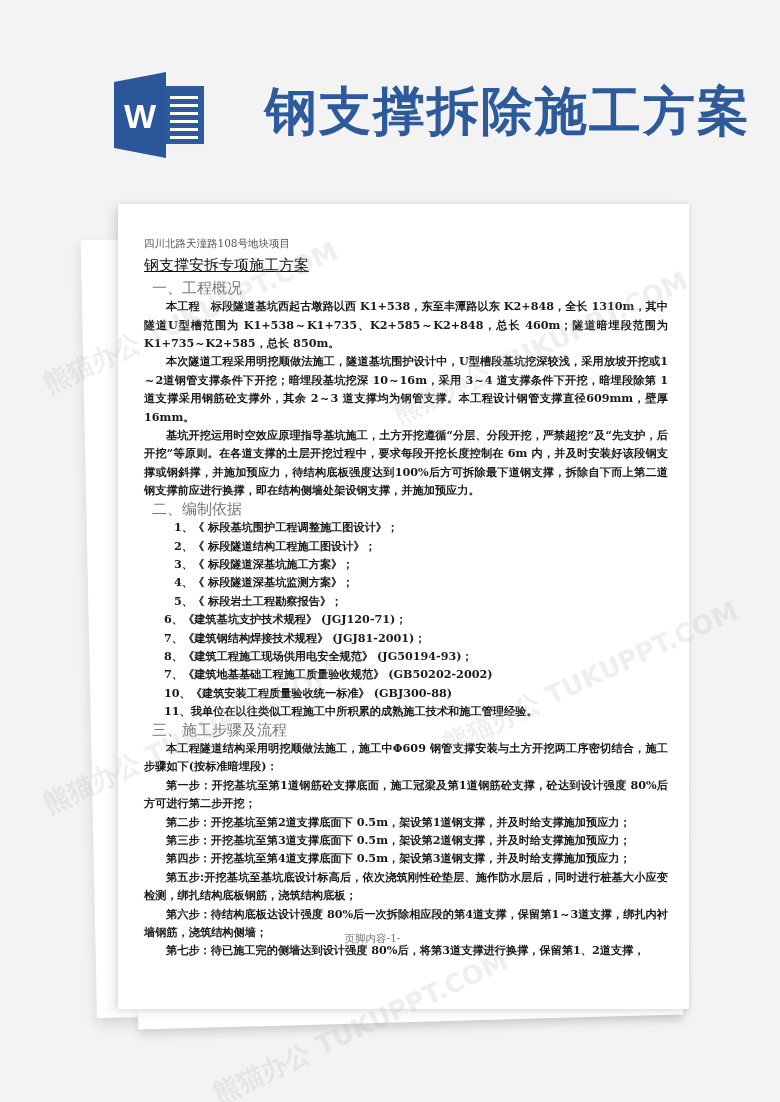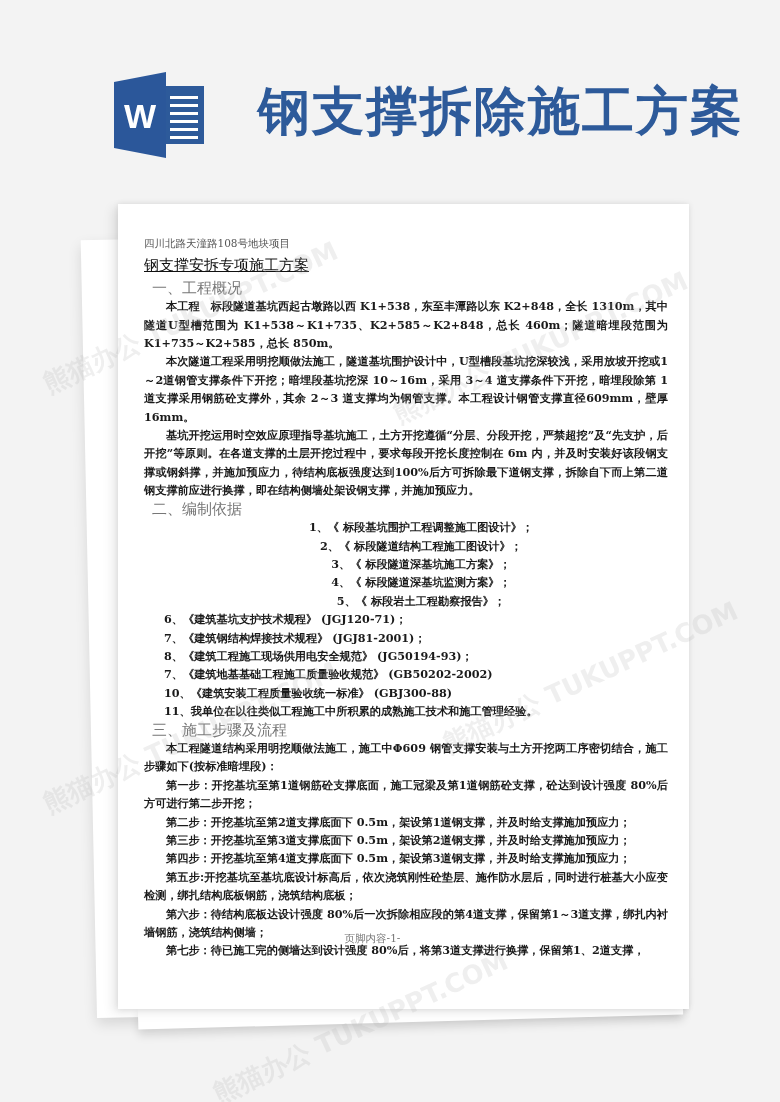--- a/index.html
+++ b/index.html
@@ -1,29 +1,29 @@
 <!DOCTYPE html>
 <html><head>
 <meta charset="utf-8">
 <style>
   html,body{margin:0;padding:0;}
   body{width:780px;height:1102px;background:#f3f3f3;position:relative;overflow:hidden;font-family:"DejaVu Serif","Liberation Serif",serif;}
   .banner{position:absolute;left:0;top:0;width:780px;height:200px;}
   .word-icon{position:absolute;left:108px;top:72px;width:100px;height:86px;}
-  .banner-title{position:absolute;left:258px;top:78px;font-family:"DejaVu Serif","Liberation Serif",serif;font-weight:bold;font-size:52px;letter-spacing:2px;color:#2d5a9a;line-height:66px;white-space:nowrap;}
+  .banner-title{position:absolute;left:265px;top:78px;font-family:"DejaVu Serif","Liberation Serif",serif;font-weight:bold;font-size:52px;letter-spacing:2px;color:#2d5a9a;line-height:66px;white-space:nowrap;}
   .page-back{position:absolute;left:97px;top:240px;width:585px;height:778px;background:#fff;box-shadow:0 6px 14px rgba(0,0,0,.12);transform:rotate(-1.2deg);transform-origin:left bottom;}
   .page-back2{position:absolute;left:138px;top:1000px;width:545px;height:22px;background:#fff;transform:rotate(-1.6deg);box-shadow:0 6px 10px rgba(0,0,0,.12);}
   .page{position:absolute;left:118px;top:204px;width:571px;height:805px;background:#fff;box-shadow:0 0 6px rgba(0,0,0,.10),-6px 4px 10px rgba(0,0,0,.08);}
   .content{position:absolute;left:26px;top:30px;width:524px;font-size:11.2px;line-height:18.4px;color:#1a1a1a;}
   .header-line{color:#555;font-size:10.5px;margin-bottom:4px;}
   .doc-title{text-align:left;font-family:"DejaVu Sans","Liberation Sans",sans-serif;font-size:15px;color:#111;margin:4px 0 4px;text-decoration:underline;}
   .sec{color:#777;font-size:15px;padding-left:8px;}
   .para{text-indent:22px;font-weight:bold;text-align:justify;}
   .li{font-weight:bold;}
-  .li.i1{padding-left:30px;text-align:center;}
+  .li.i1{padding-left:30px;}
   .li.i2{padding-left:20px;}
   .footer{position:absolute;left:0;top:728px;width:509px;text-align:center;color:#777;font-size:10.5px;}
   .wm{position:absolute;color:rgba(180,180,180,.22);font-family:"DejaVu Sans","Liberation Sans",sans-serif;font-weight:bold;font-size:26px;transform:rotate(-25deg);white-space:nowrap;pointer-events:none;}
 </style>
 </head>
 <body>
 
 <div class="banner">
   <svg class="word-icon" viewBox="0 0 100 86">
     <rect x="52" y="14" width="44" height="58" fill="#2d5a9a"></rect>

